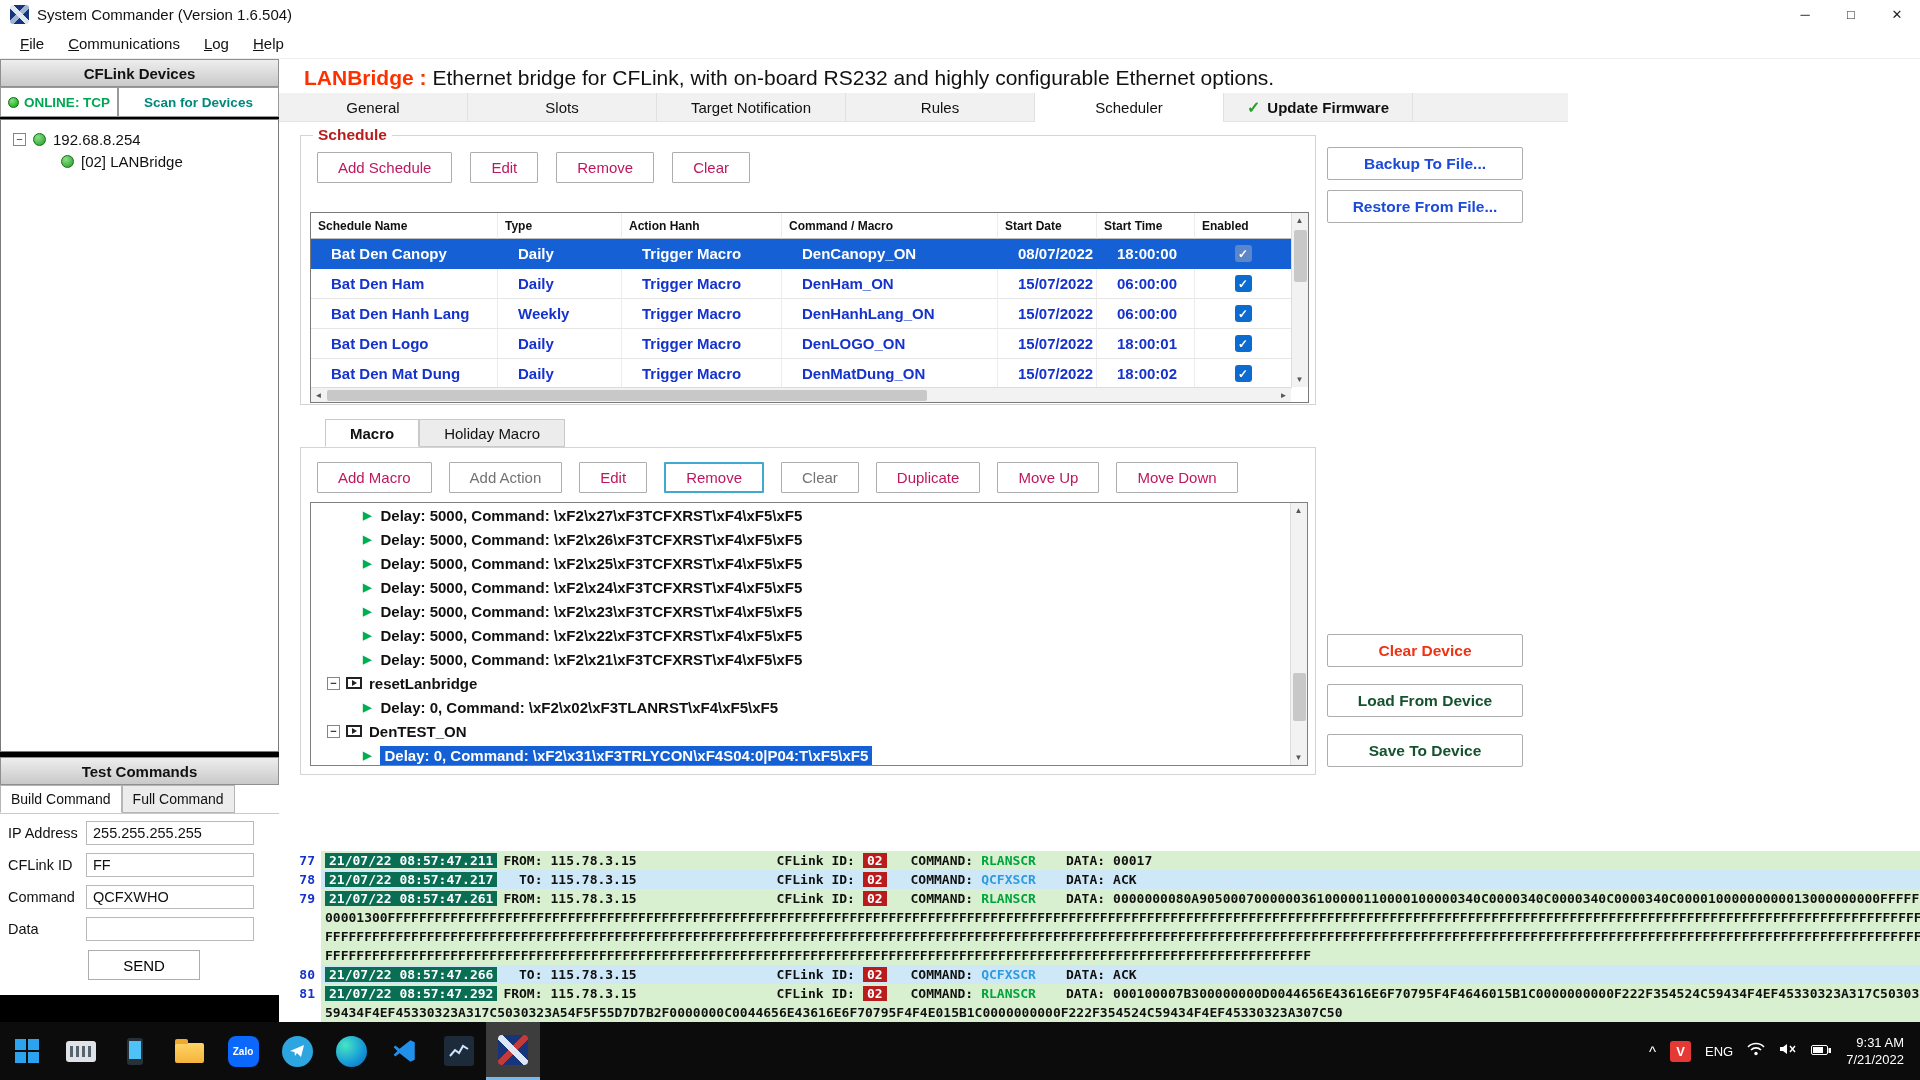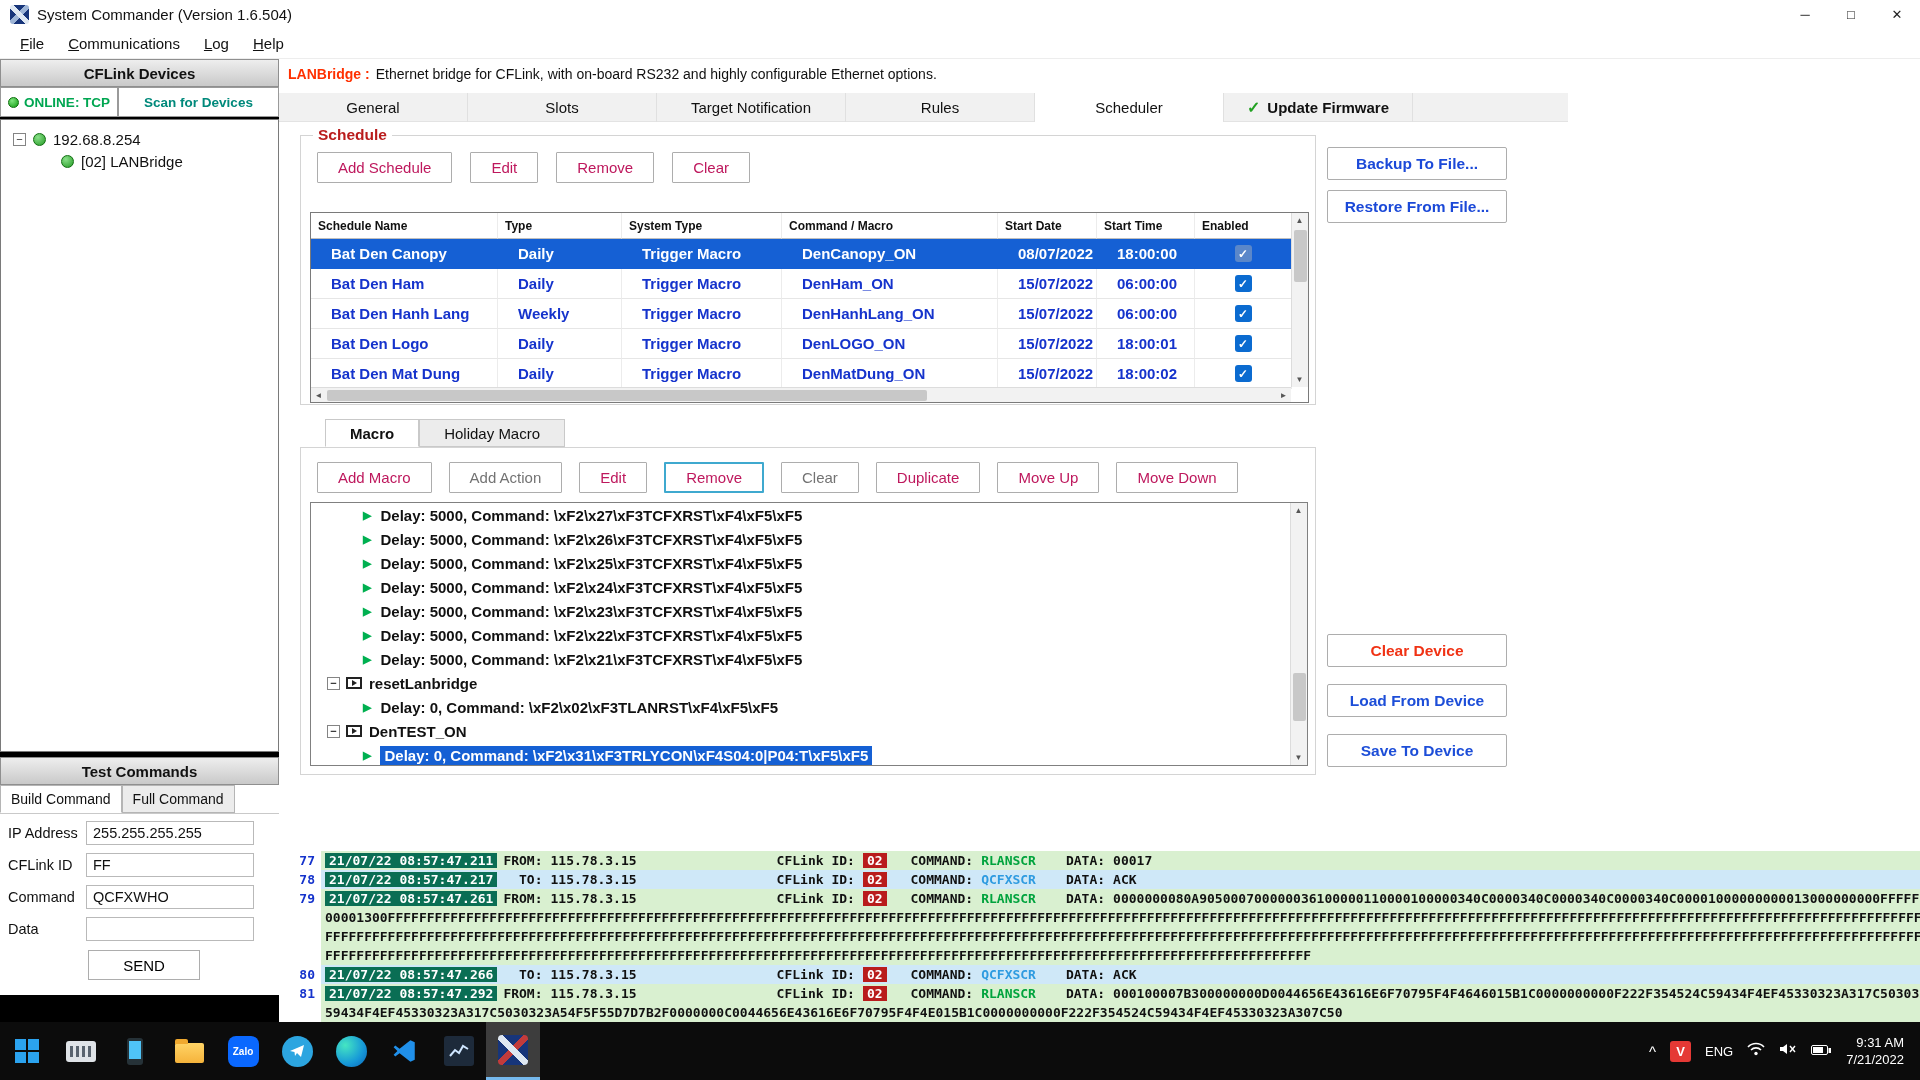--- a/index.html
+++ b/index.html
@@ -55,21 +55,21 @@
   .tc-tab.active { background:#fff; border-bottom:1px solid #fff; }
   .tc-field { display:flex; align-items:center; height:26px; margin-top:6px; }
   .tc-field label { width:86px; text-align:left; padding-left:8px; font-size:14.5px; color:#111; }
   .tc-field input { width:168px; height:24px; border:1px solid #b9b9b9; font-size:14.5px;
                     padding:0 6px; font-family:"Liberation Sans",sans-serif; color:#111; }
   .send-btn { position:absolute; top:193px; left:88px; width:112px; height:30px; background:#fff;
               border:1px solid #adadad; font-size:15px; display:flex; align-items:center; justify-content:center; }
 
   
   .main { position:absolute; top:59px; left:279px; width:1641px; height:792px; background:#fff; }
-  .banner { position:absolute; top:7px; left:9px; font-size:14px; color:#111; }
+  .banner { position:absolute; top:7px; left:25px; font-size:21px; color:#111; }
   .banner-name { color:#ff3000; font-weight:bold; margin-right:6px; }
 
   .tabstrip { position:absolute; top:34px; left:0; width:1289px; height:29px; background:#f1f1f1;
               display:flex; border-bottom:1px solid #e3e3e3; }
   .tab { width:189px; height:29px; display:flex; align-items:center; justify-content:center;
          font-size:15px; color:#111; border-right:1px solid #e0e0e0; }
   .tab.active { background:#fff; font-weight:normal; }
   .tab.fw { font-weight:bold; gap:7px; }
   .fw-check { color:#21a121; font-weight:bold; font-size:16px; }
 
@@ -131,26 +131,26 @@
   .micon { width:16px; height:12px; border:2px solid #222; display:inline-flex; align-items:center;
            justify-content:center; margin-right:7px; background:#fff; }
   .micon-play { width:0; height:0; border-left:5px solid #222; border-top:3px solid transparent;
                 border-bottom:3px solid transparent; }
   .mi .sel { background:#1560d4; color:#fff; padding:1px 4px; }
   .mi .expander { margin-right:6px; }
   .mlist-scroll { position:absolute; top:0; right:0; bottom:0; width:17px; background:#f2f2f2;
                   border-left:1px solid #dcdcdc; }
 
   
-  .act-btn { position:absolute; left:1048px; width:180px; height:33px; background:#fff;
+  .act-btn { position:absolute; left:1048px; width:196px; height:33px; background:#fff;
              border:1px solid #adadad; font-size:15.5px; font-weight:bold; display:flex;
              align-items:center; justify-content:center; border-radius:2px; }
   .act-blue { color:#1b49d8; }
   .act-red { color:#f03214; }
-  .act-green { color:#1d4ed8; }
+  .act-green { color:#14532d; }
 
   
   .logarea { position:absolute; top:851px; left:279px; width:1641px; height:171px; background:#fff; }
   .log-line { height:19px; display:flex; font-family:"DejaVu Sans Mono", monospace; font-size:13px;
               font-weight:bold; line-height:19px; }
   .log-num { width:42px; background:#fff; color:#1533cc; text-align:right; padding-right:6px; flex:none; }
   .log-body { flex:1; padding-left:4px; white-space:nowrap; overflow:hidden; }
   .bg-from { background:#d9f0d0; }
   .bg-to { background:#cfe8f8; }
   .log-time { background:#0a6e54; color:#fff; padding:0 4px; }
@@ -293,21 +293,21 @@
       <div class="btn">Add Schedule</div>
       <div class="btn">Edit</div>
       <div class="btn">Remove</div>
       <div class="btn">Clear</div>
     </div>
 
     <div class="sched-table">
       <div class="st-head">
         <div class="st-hc">Schedule Name</div>
         <div class="st-hc">Type</div>
-        <div class="st-hc">System Type</div>
+        <div class="st-hc">Action Hanh</div>
         <div class="st-hc">Command / Macro</div>
         <div class="st-hc">Start Date</div>
         <div class="st-hc">Start Time</div>
         <div class="st-hc">Enabled</div>
       </div>
 
       <div class="st-row selected">
         <div class="st-c">Bat Den Canopy</div>
         <div class="st-c">Daily</div>
         <div class="st-c">Trigger Macro</div>

